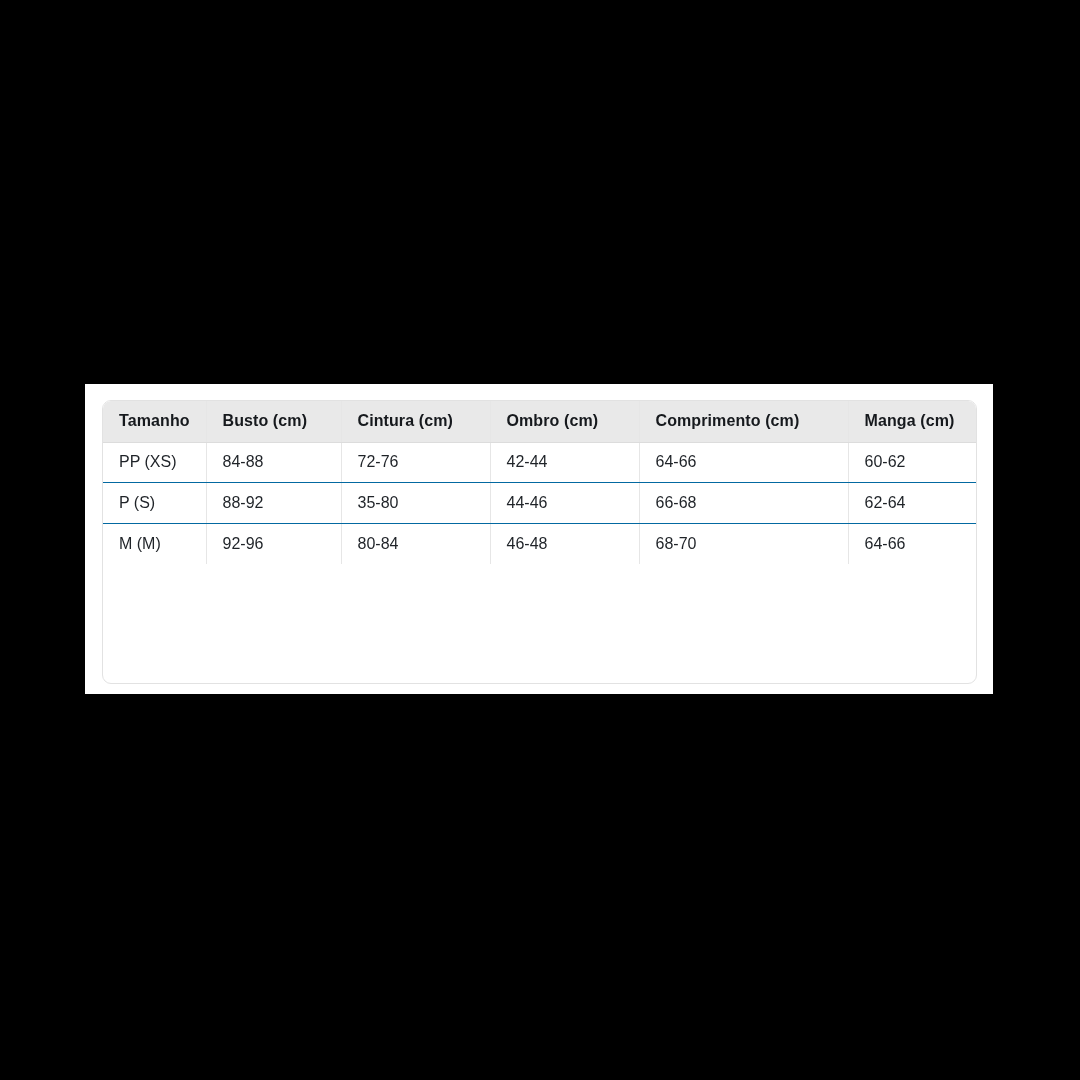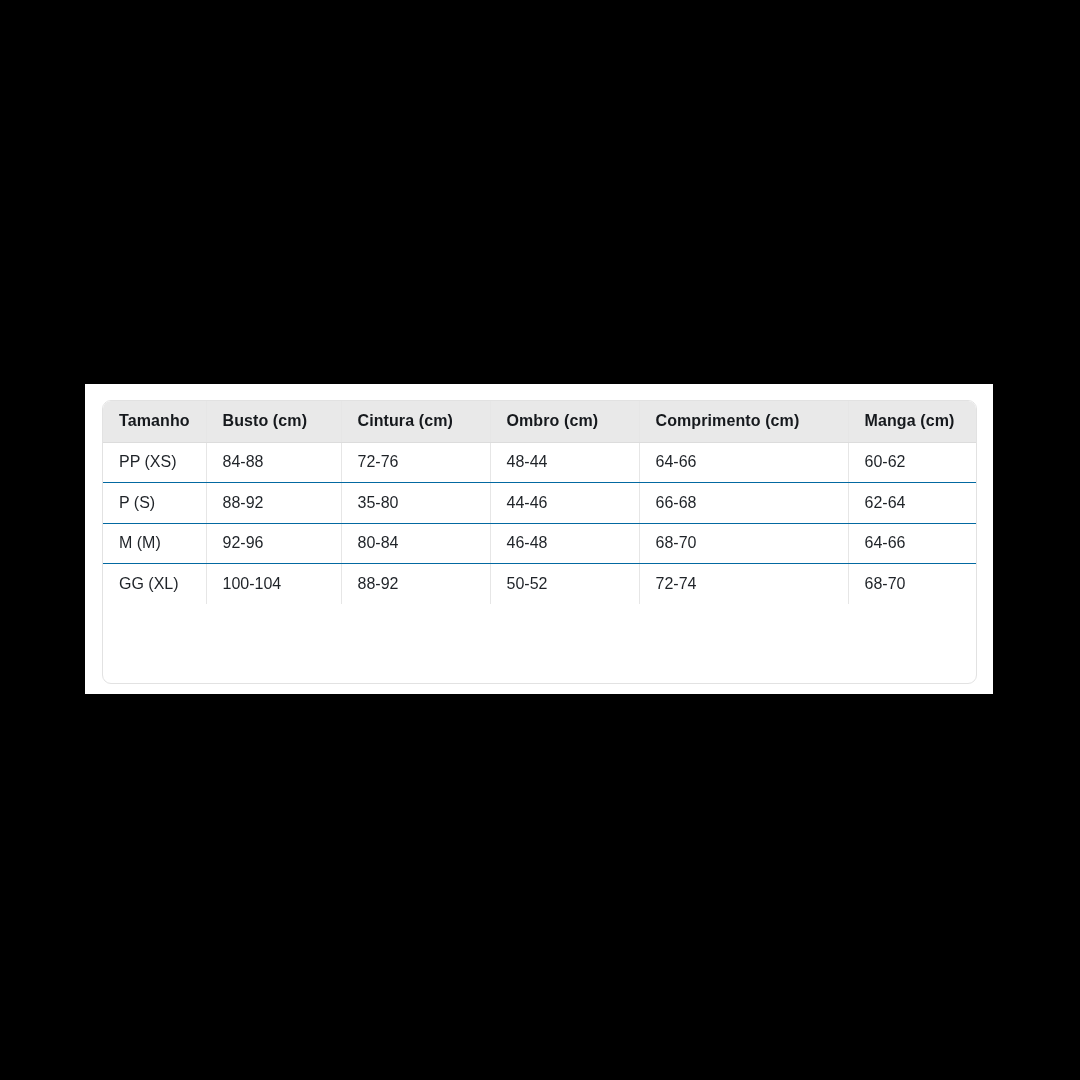--- a/index.html
+++ b/index.html
@@ -119,45 +119,37 @@
             <th>Ombro (cm)</th>
             <th>Comprimento (cm)</th>
             <th>Manga (cm)</th>
           </tr>
         </thead>
         <tbody>
           <tr>
             <td>PP (XS)</td>
             <td>84-88</td>
             <td>72-76</td>
-            <td>48-44</td>
+            <td>42-44</td>
             <td>64-66</td>
             <td>60-62</td>
           </tr>
           <tr>
             <td>P (S)</td>
             <td>88-92</td>
             <td>35-80</td>
             <td>44-46</td>
             <td>66-68</td>
             <td>62-64</td>
           </tr>
           <tr>
             <td>M (M)</td>
             <td>92-96</td>
             <td>80-84</td>
             <td>46-48</td>
             <td>68-70</td>
             <td>64-66</td>
           </tr>
-          <tr>
-            <td>GG (XL)</td>
-            <td>100-104</td>
-            <td>88-92</td>
-            <td>50-52</td>
-            <td>72-74</td>
-            <td>68-70</td>
-          </tr>
         </tbody>
       </table>
     </div>
   </div>
 </div>
 
 </body></html>

